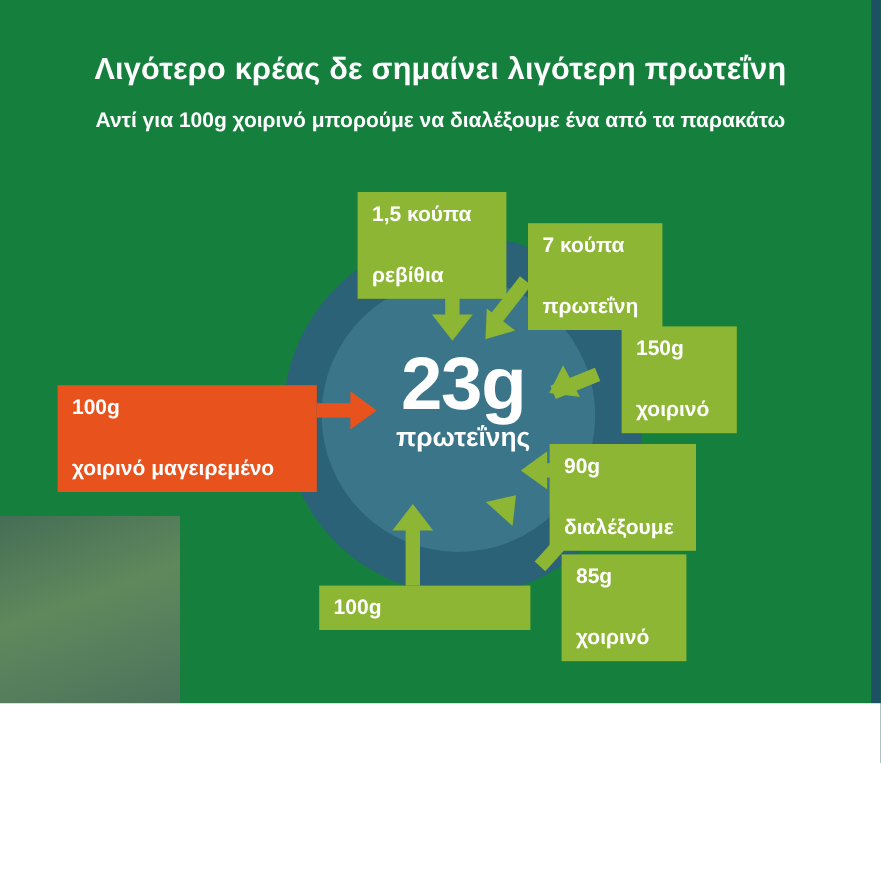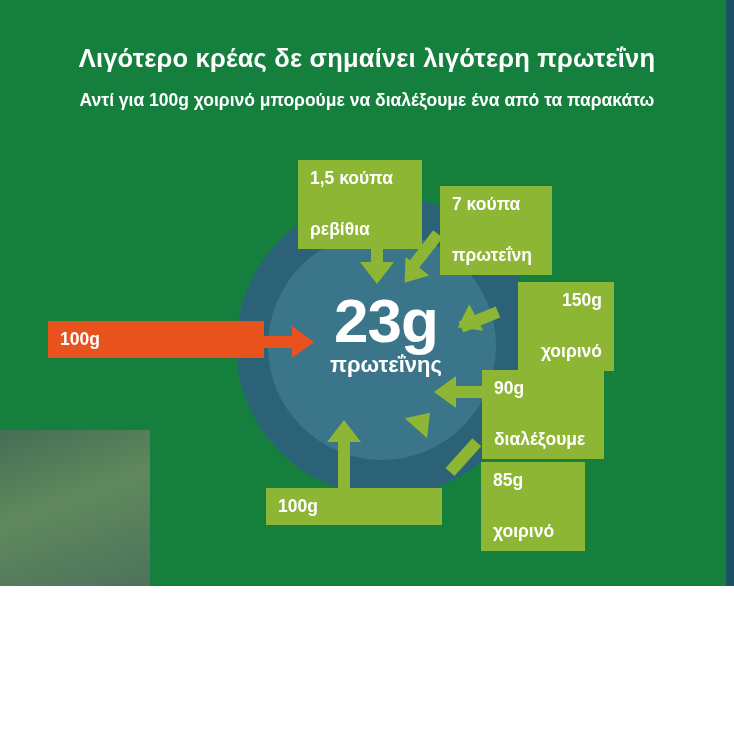--- a/index.html
+++ b/index.html
@@ -41,23 +41,23 @@
   
   .box{position:absolute;color:#ffffff;font-weight:bold;line-height:1.22;padding:8px 12px;box-sizing:border-box;}
   .box .l1{display:block;font-size:17.5px;}
   .box .l2{display:block;font-size:17.5px;margin-top:30px;}
   .green{background:#8cb633;}
   .orange{background:#e8531d;}
 
   .b-pork{left:48px;top:321px;width:216px;}
   .b-chickpeas{left:298px;top:160px;width:124px;}
   .b-corn{left:440px;top:186px;width:112px;}
-  .b-tahini{left:518px;top:282px;width:96px;text-align:right;}
-  .b-sunflower{left:482px;top:370px;width:122px;}
-  .b-pistachio{left:481px;top:462px;width:104px;}
+  .b-tahini{left:518px;top:272px;width:96px;}
+  .b-sunflower{left:458px;top:370px;width:122px;}
+  .b-pistachio{left:468px;top:462px;width:104px;}
   .b-peanutbutter{left:266px;top:488px;width:176px;}
 
   
   .arrow{position:absolute;background:#8cb633;}
   .arrow-head{position:absolute;width:0;height:0;}
 
   
   .pork-shaft{left:264px;top:336px;width:32px;height:12px;background:#e8531d;}
   .pork-head{left:292px;top:326px;border-top:16px solid transparent;border-bottom:16px solid transparent;border-left:22px solid #e8531d;}
 
@@ -127,20 +127,21 @@
     <div class="arrow-head sun-head"></div>
 
     <div class="arrow pis-shaft"></div>
     <div class="arrow-head pis-head"></div>
 
     <div class="arrow pb-shaft"></div>
     <div class="arrow-head pb-head"></div>
 
     <div class="box orange b-pork">
       <span class="l1">100g</span>
+      <span class="l2">χοιρινό μαγειρεμένο</span>
     </div>
 
     <div class="box green b-chickpeas">
       <span class="l1">1,5 κούπα</span>
       <span class="l2">ρεβίθια</span>
     </div>
 
     <div class="box green b-corn">
       <span class="l1">7 κούπα</span>
       <span class="l2">πρωτεΐνη</span>

